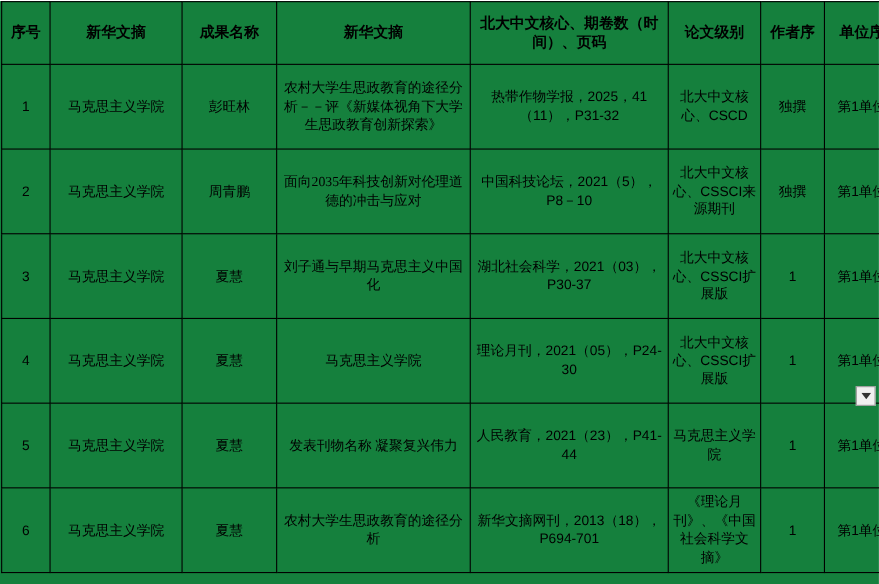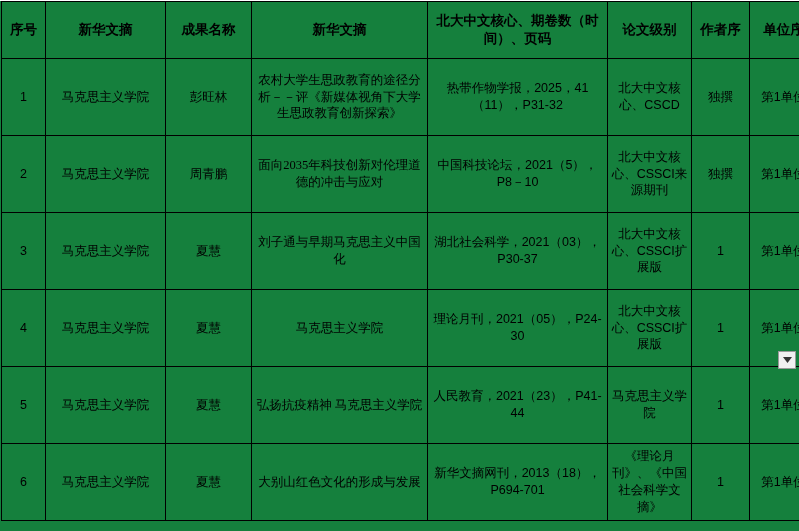--- a/index.html
+++ b/index.html
@@ -141,31 +141,31 @@
         <td class="c-title">马克思主义学院</td>
         <td class="c-journal">理论月刊，2021（05），P24-30</td>
         <td class="c-level">北大中文核心、CSSCI扩展版</td>
         <td>1</td>
         <td>第1单位</td>
       </tr>
       <tr>
         <td class="c-index">5</td>
         <td>马克思主义学院</td>
         <td>夏慧</td>
-        <td class="c-title">弘扬抗疫精神 马克思主义学院</td>
+        <td class="c-title">发表刊物名称 凝聚复兴伟力</td>
         <td class="c-journal">人民教育，2021（23），P41-44</td>
         <td class="c-level">马克思主义学院</td>
         <td>1</td>
         <td>第1单位</td>
       </tr>
       <tr>
         <td class="c-index">6</td>
         <td>马克思主义学院</td>
         <td>夏慧</td>
-        <td class="c-title">大别山红色文化的形成与发展</td>
+        <td class="c-title">农村大学生思政教育的途径分析</td>
         <td class="c-journal">新华文摘网刊，2013（18），P694-701</td>
         <td class="c-level">《理论月刊》、《中国社会科学文摘》</td>
         <td>1</td>
         <td>第1单位</td>
       </tr>
     </tbody>
   </table>
 
   <div class="spin-control">
     <span>

